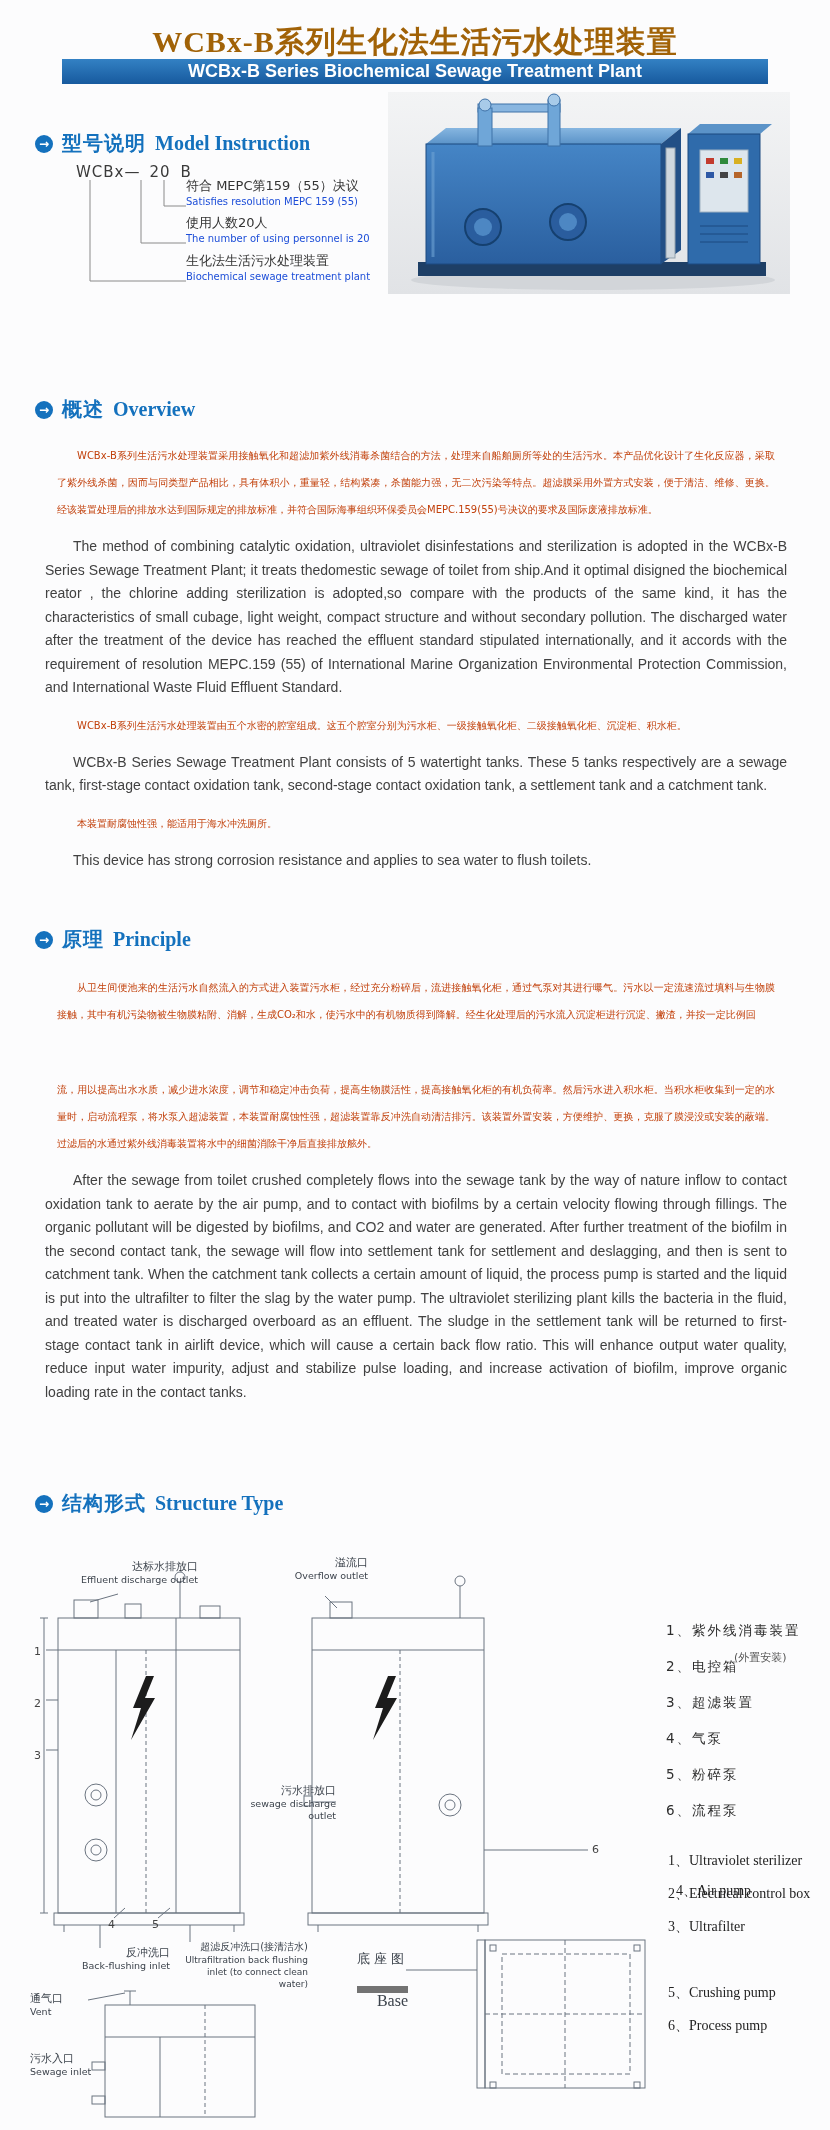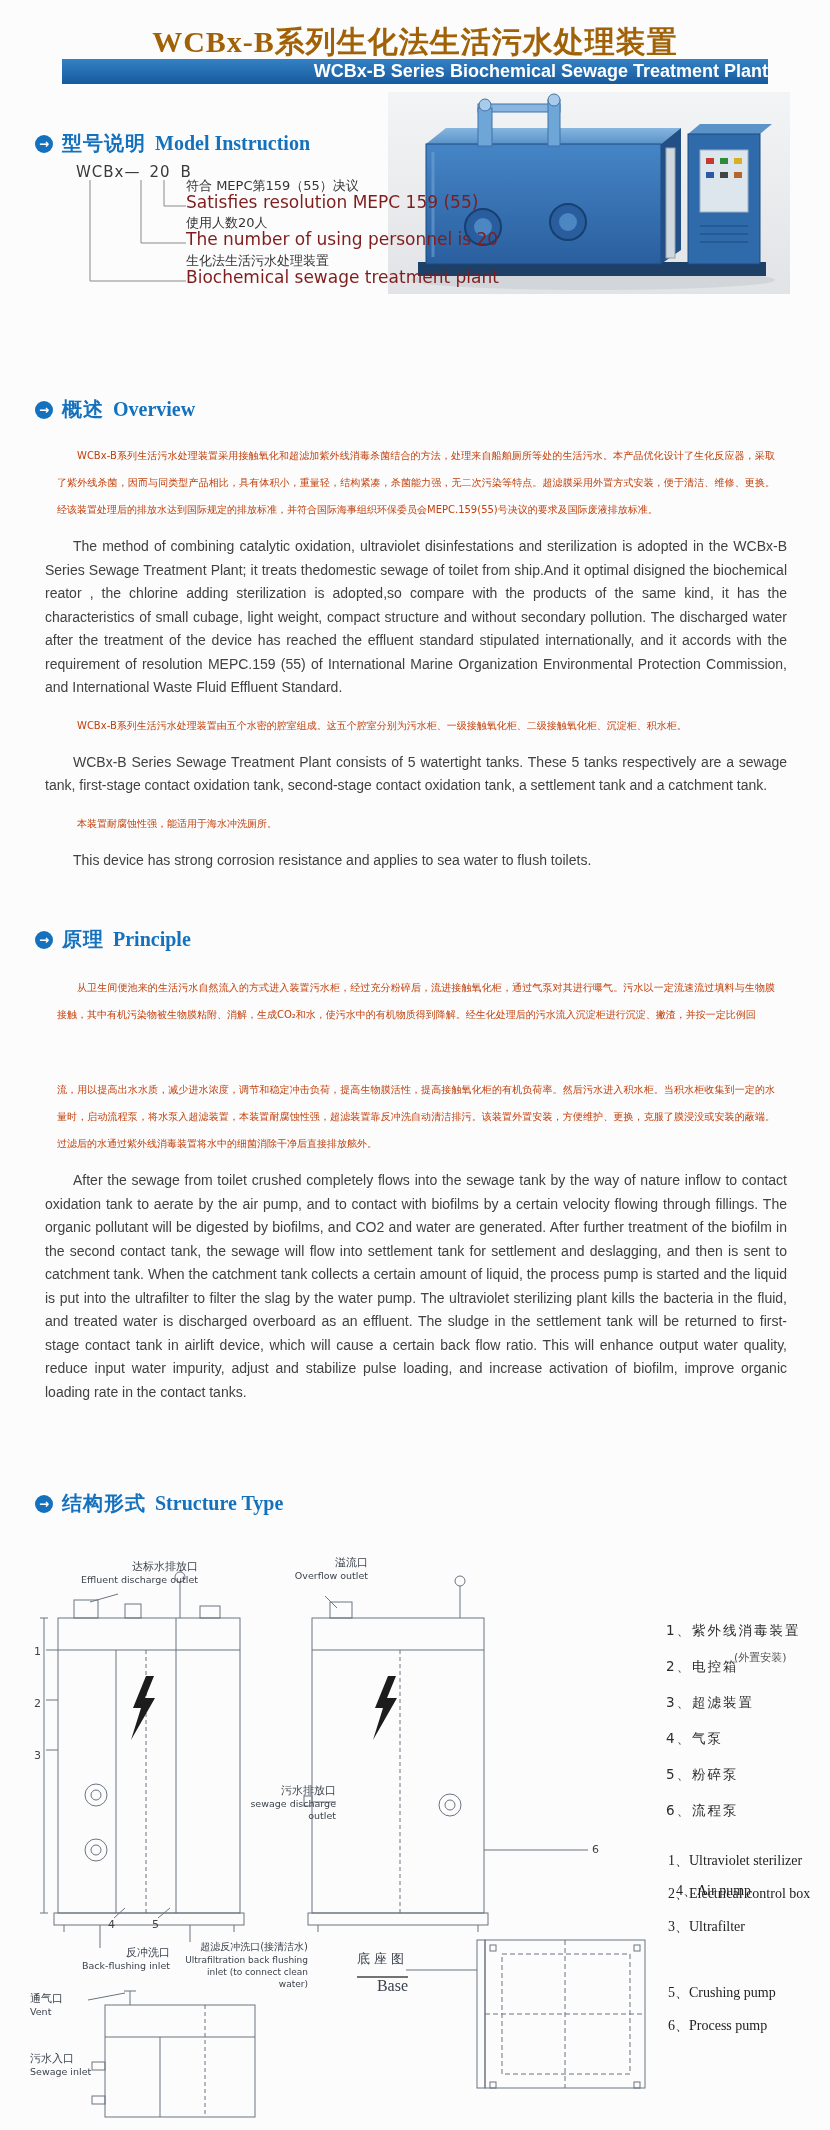--- a/index.html
+++ b/index.html
@@ -3,21 +3,21 @@
 <meta charset="utf-8">
 <style>
   html,body{margin:0;padding:0;background:#ffffff;}
   .page{position:relative;width:830px;height:2130px;background:#fcfcfd;overflow:hidden;
         font-family:"DejaVu Sans",sans-serif;}
   .abs{position:absolute;}
 
   
   .doc-title{top:22px;left:0;width:830px;text-align:center;font-weight:bold;font-size:30px;
              color:#a16207;letter-spacing:1px;font-family:"Liberation Serif","DejaVu Sans",serif;}
-  .banner{top:59px;left:62px;width:706px;height:25px;line-height:25px;text-align:right;
+  .banner{top:59px;left:62px;width:706px;height:25px;line-height:25px;text-align:center;
           background:linear-gradient(180deg,#3381c4,#175a9e);color:#ffffff;font-weight:bold;
           font-size:18px;font-family:"Liberation Sans","DejaVu Sans",sans-serif;}
 
   
   .sec-head{display:flex;align-items:center;gap:9px;color:#1471bd;}
   .bullet{width:18px;height:18px;border-radius:50%;background:#1471bd;color:#fff;display:flex;
           align-items:center;justify-content:center;font-size:12px;font-weight:bold;flex:0 0 18px;}
   .sec-head .hcn{font-weight:bold;font-size:20px;letter-spacing:1px;}
   .sec-head .hen{font-weight:bold;font-size:20px;font-family:"Liberation Serif","DejaVu Sans",serif;}
 
@@ -25,28 +25,28 @@
   .flow{width:742px;color:#303030;}
   .cnp{font-size:10px;line-height:27px;text-align:justify;text-indent:2em;margin:12px;color:#c2410c;}
   .cnp.noindent{text-indent:0;}
   .enp{font-size:14px;line-height:23.5px;text-align:justify;text-indent:2em;margin:0;color:#414141;
        font-family:"Liberation Sans","DejaVu Sans",sans-serif;}
 
   
   .model-code{font-size:15px;color:#3a3a3a;letter-spacing:1px;}
   .model-code .num{margin-left:9px;} .model-code .suf{margin-left:10px;}
   .mlabel .c{font-size:13px;line-height:16px;color:#333;}
-  .mlabel .e{font-size:17px;line-height:16px;color:#7f1d1d;}
+  .mlabel .e{font-size:10px;line-height:16px;color:#1d4ed8;}
 
   
   .lbl{position:absolute;text-align:right;color:#3c434c;}
   .lbl .c{font-size:11px;line-height:14px;}
   .lbl .e{font-size:9.5px;line-height:12px;}
   .lbl.left{text-align:left;}
-  .base-lbl .c{font-size:13px;letter-spacing:4px;border-bottom:2px solid #737373;padding-bottom:10px;display:inline-block;}
+  .base-lbl .c{font-size:13px;letter-spacing:4px;border-bottom:7px solid #737373;padding-bottom:20px;display:inline-block;}
   .base-lbl .e{font-size:16px;font-family:"Liberation Serif","DejaVu Sans",serif;display:block;margin-top:2px;}
   .leg-cn{position:absolute;left:666px;font-size:13.5px;color:#2d2d2d;letter-spacing:2px;}
   .leg-en{position:absolute;left:668px;font-size:14px;color:#222;font-family:"Liberation Serif","DejaVu Sans",serif;}
   .leg-note{position:absolute;left:734px;top:1650px;font-size:11px;color:#555;}
   .co{position:absolute;font-size:11px;color:#444;}
 </style>
 </head>
 <body>
 
 <div class="page">

